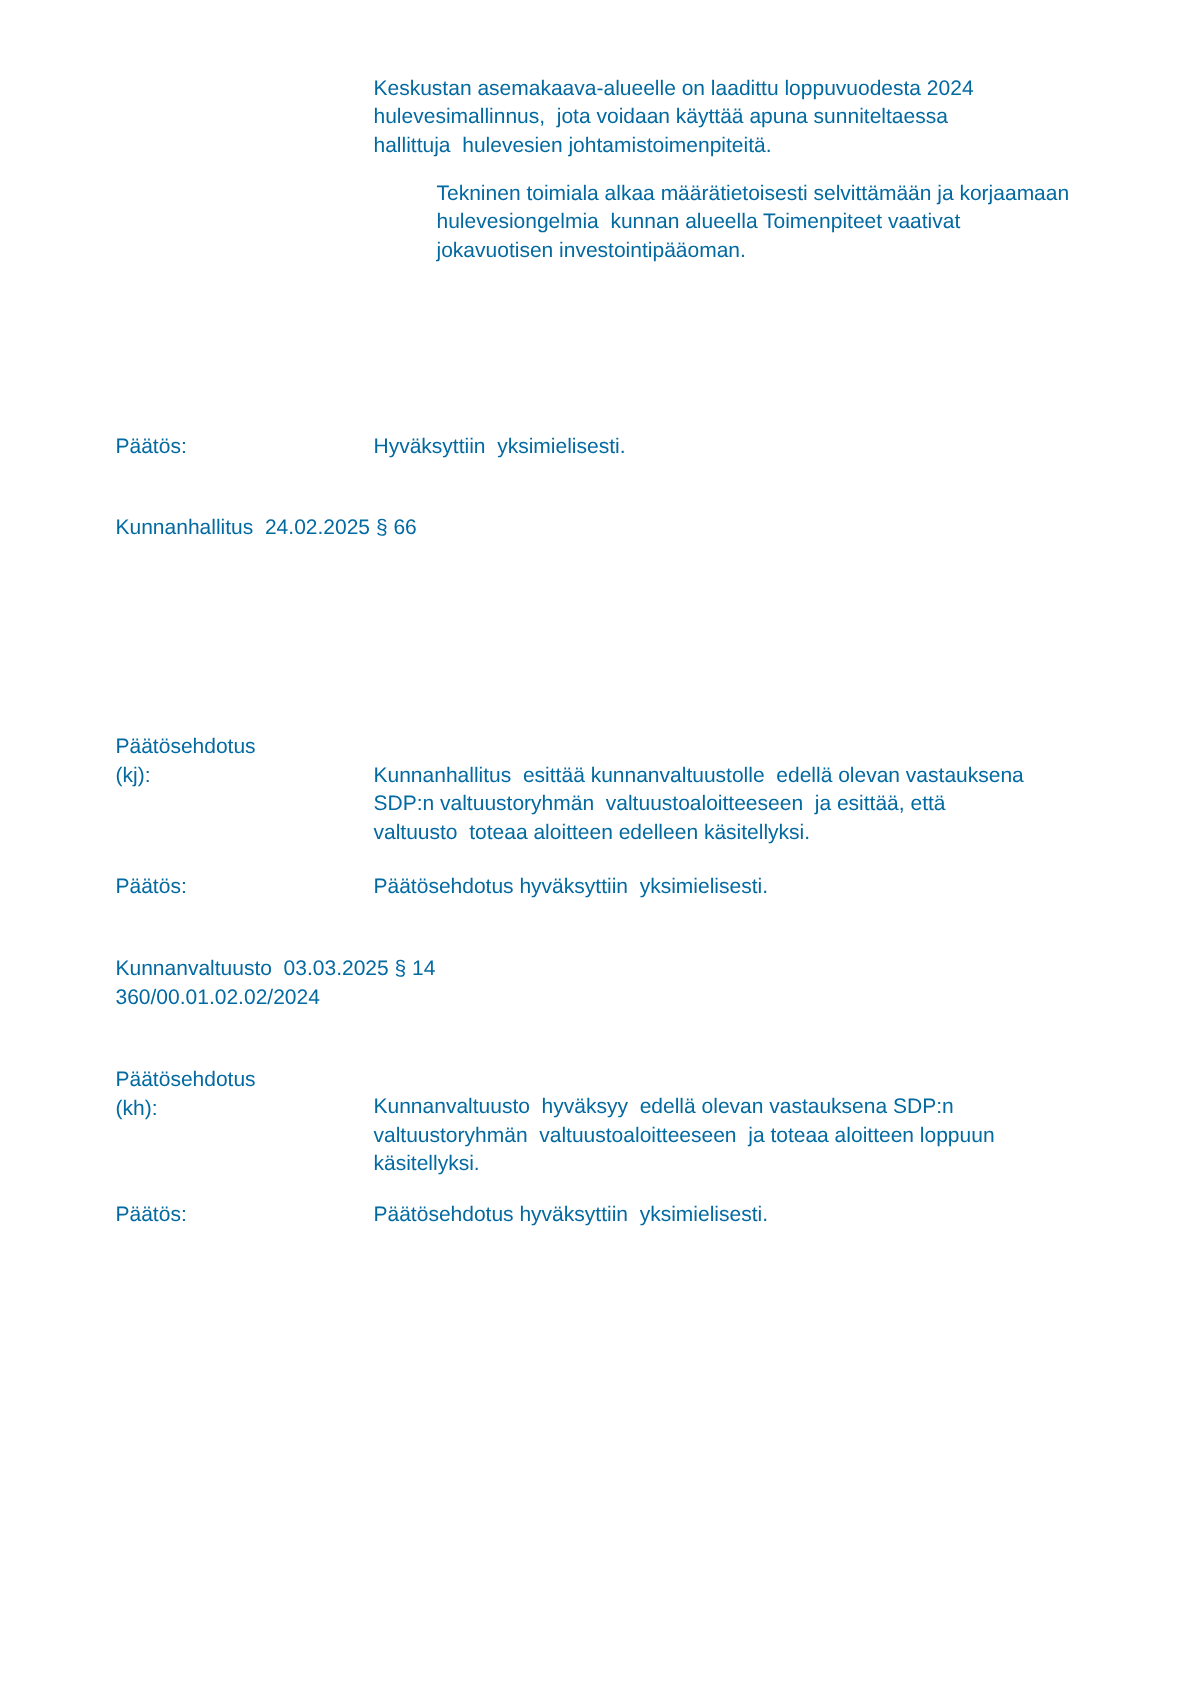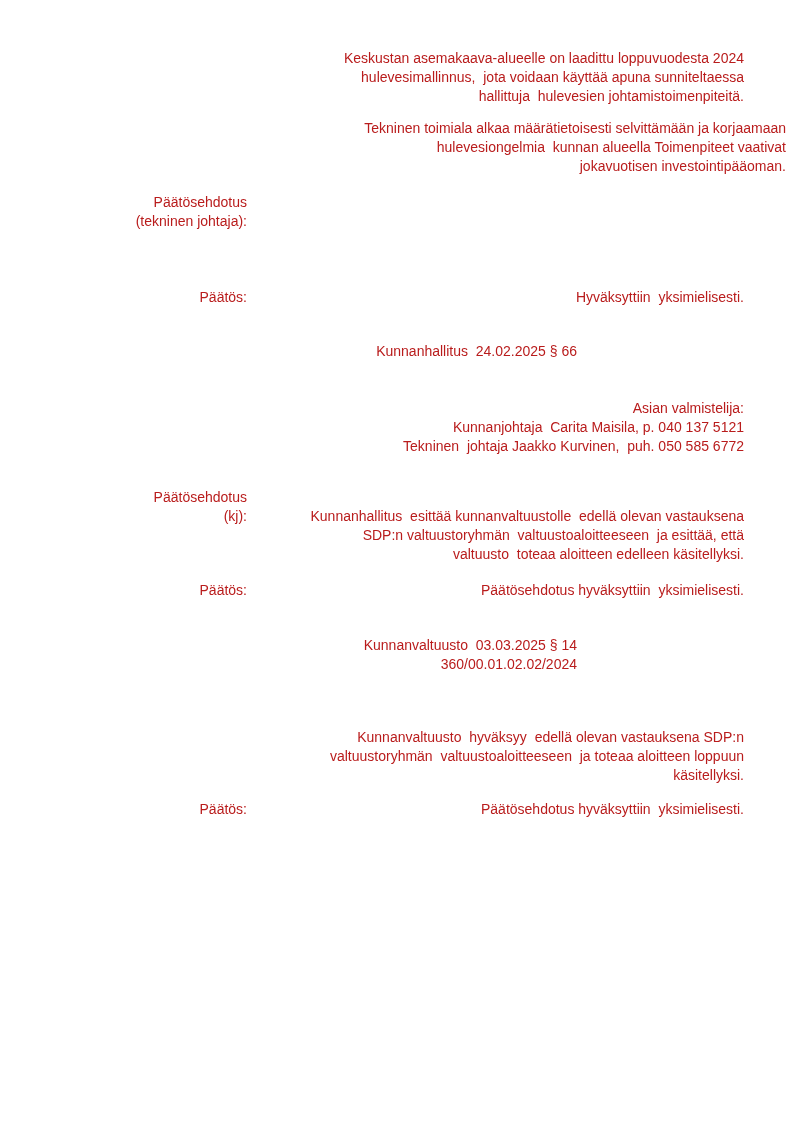--- a/index.html
+++ b/index.html
@@ -5,26 +5,25 @@
   html, body {
     margin: 0;
     padding: 0;
     background: #ffffff;
   }
   .page {
     position: relative;
     width: 794px;
     height: 1122px;
     background: #ffffff;
-    color: #b91c1c;
+    color: #0369a1;
     font-family: "Liberation Sans", sans-serif;
     font-size: 14px;
     line-height: 19px;
     overflow: hidden;
-    text-align: right;
   }
   .abs {
     position: absolute;
     white-space: pre-wrap;
   }
   .label-col   { left: 77px;  width: 170px; }
   .body-col    { left: 249px; width: 495px; }
   .heading-col { left: 77px;  width: 500px; }
 </style>
 </head>
@@ -33,48 +32,45 @@
 <div class="page">
 
   <div class="abs body-col" style="top: 49px;">Keskustan asemakaava-alueelle on laadittu loppuvuodesta 2024
 hulevesimallinnus,  jota voidaan käyttää apuna sunniteltaessa
 hallittuja  hulevesien johtamistoimenpiteitä.</div>
 
   <div class="abs body-col" style="top: 119px; margin-left: 42px;">Tekninen toimiala alkaa määrätietoisesti selvittämään ja korjaamaan
 hulevesiongelmia  kunnan alueella Toimenpiteet vaativat
 jokavuotisen investointipääoman.</div>
 
-  <div class="abs label-col" style="top: 193px;"><span>Päätösehdotus</span>
-<span>(tekninen johtaja):</span></div>
 
 
   <div class="abs label-col" style="top: 288px;">Päätös:</div>
 
   <div class="abs body-col" style="top: 288px;">Hyväksyttiin  yksimielisesti.</div>
 
   <div class="abs heading-col" style="top: 342px;">Kunnanhallitus  24.02.2025 § 66</div>
 
-  <div class="abs body-col" style="top: 399px;"><span>Asian valmistelija:</span>
-<span>Kunnanjohtaja  Carita Maisila, p. 040 137 5121</span>
-<span>Tekninen  johtaja Jaakko Kurvinen,  puh. 050 585 6772</span></div>
 
   <div class="abs label-col" style="top: 488px;"><span>Päätösehdotus</span>
 <span>(kj):</span></div>
 
   <div class="abs body-col" style="top: 507px;">Kunnanhallitus  esittää kunnanvaltuustolle  edellä olevan vastauksena
 SDP:n valtuustoryhmän  valtuustoaloitteeseen  ja esittää, että
 valtuusto  toteaa aloitteen edelleen käsitellyksi.</div>
 
   <div class="abs label-col" style="top: 581px;">Päätös:</div>
 
   <div class="abs body-col" style="top: 581px;">Päätösehdotus hyväksyttiin  yksimielisesti.</div>
 
   <div class="abs heading-col" style="top: 636px;"><span>Kunnanvaltuusto  03.03.2025 § 14</span>
 <span>360/00.01.02.02/2024</span></div>
 
+  <div class="abs label-col" style="top: 710px;"><span>Päätösehdotus</span>
+<span>(kh):</span></div>
 
   <div class="abs body-col" style="top: 728px;">Kunnanvaltuusto  hyväksyy  edellä olevan vastauksena SDP:n
 valtuustoryhmän  valtuustoaloitteeseen  ja toteaa aloitteen loppuun
 käsitellyksi.</div>
 
   <div class="abs label-col" style="top: 800px;">Päätös:</div>
 
   <div class="abs body-col" style="top: 800px;">Päätösehdotus hyväksyttiin  yksimielisesti.</div>
 
 </div>

